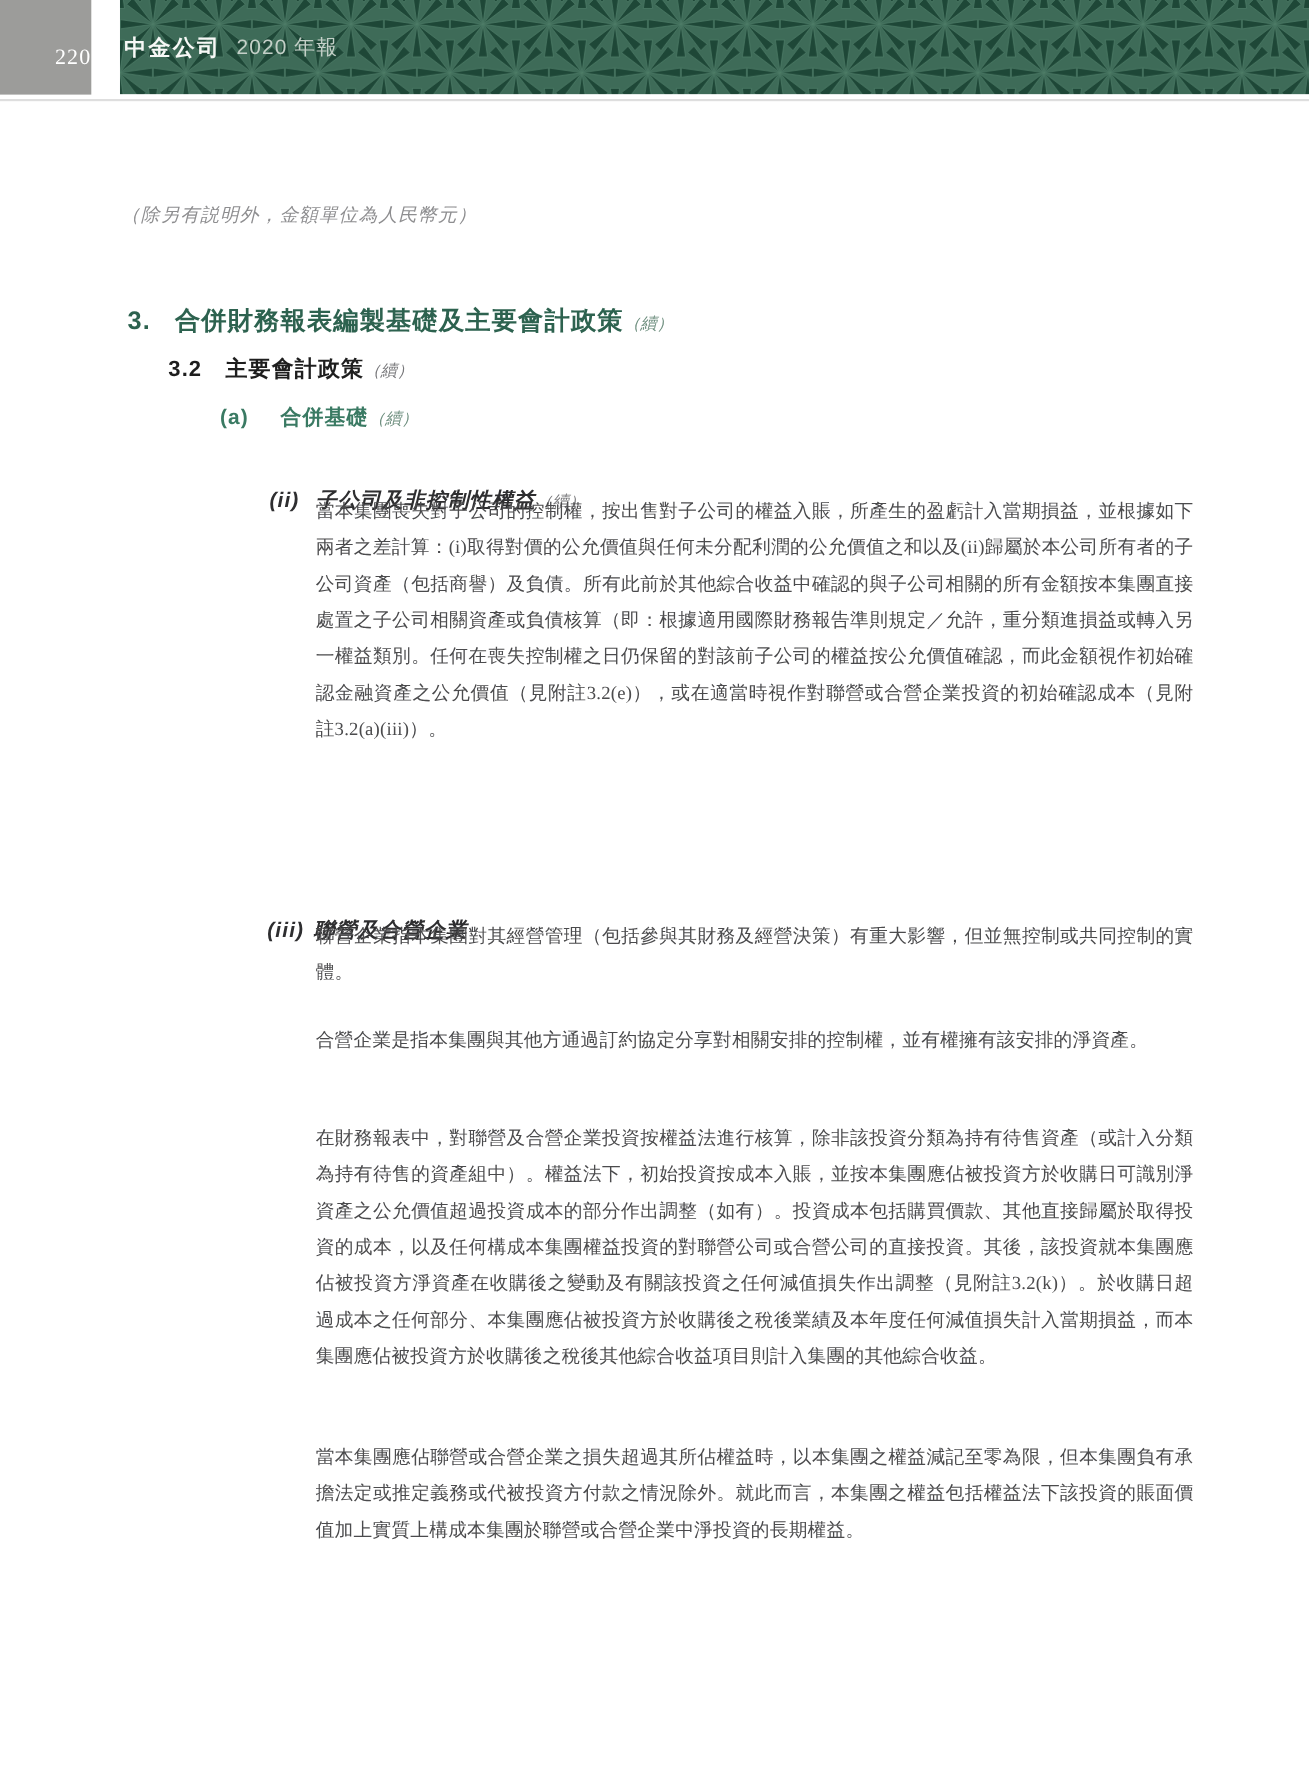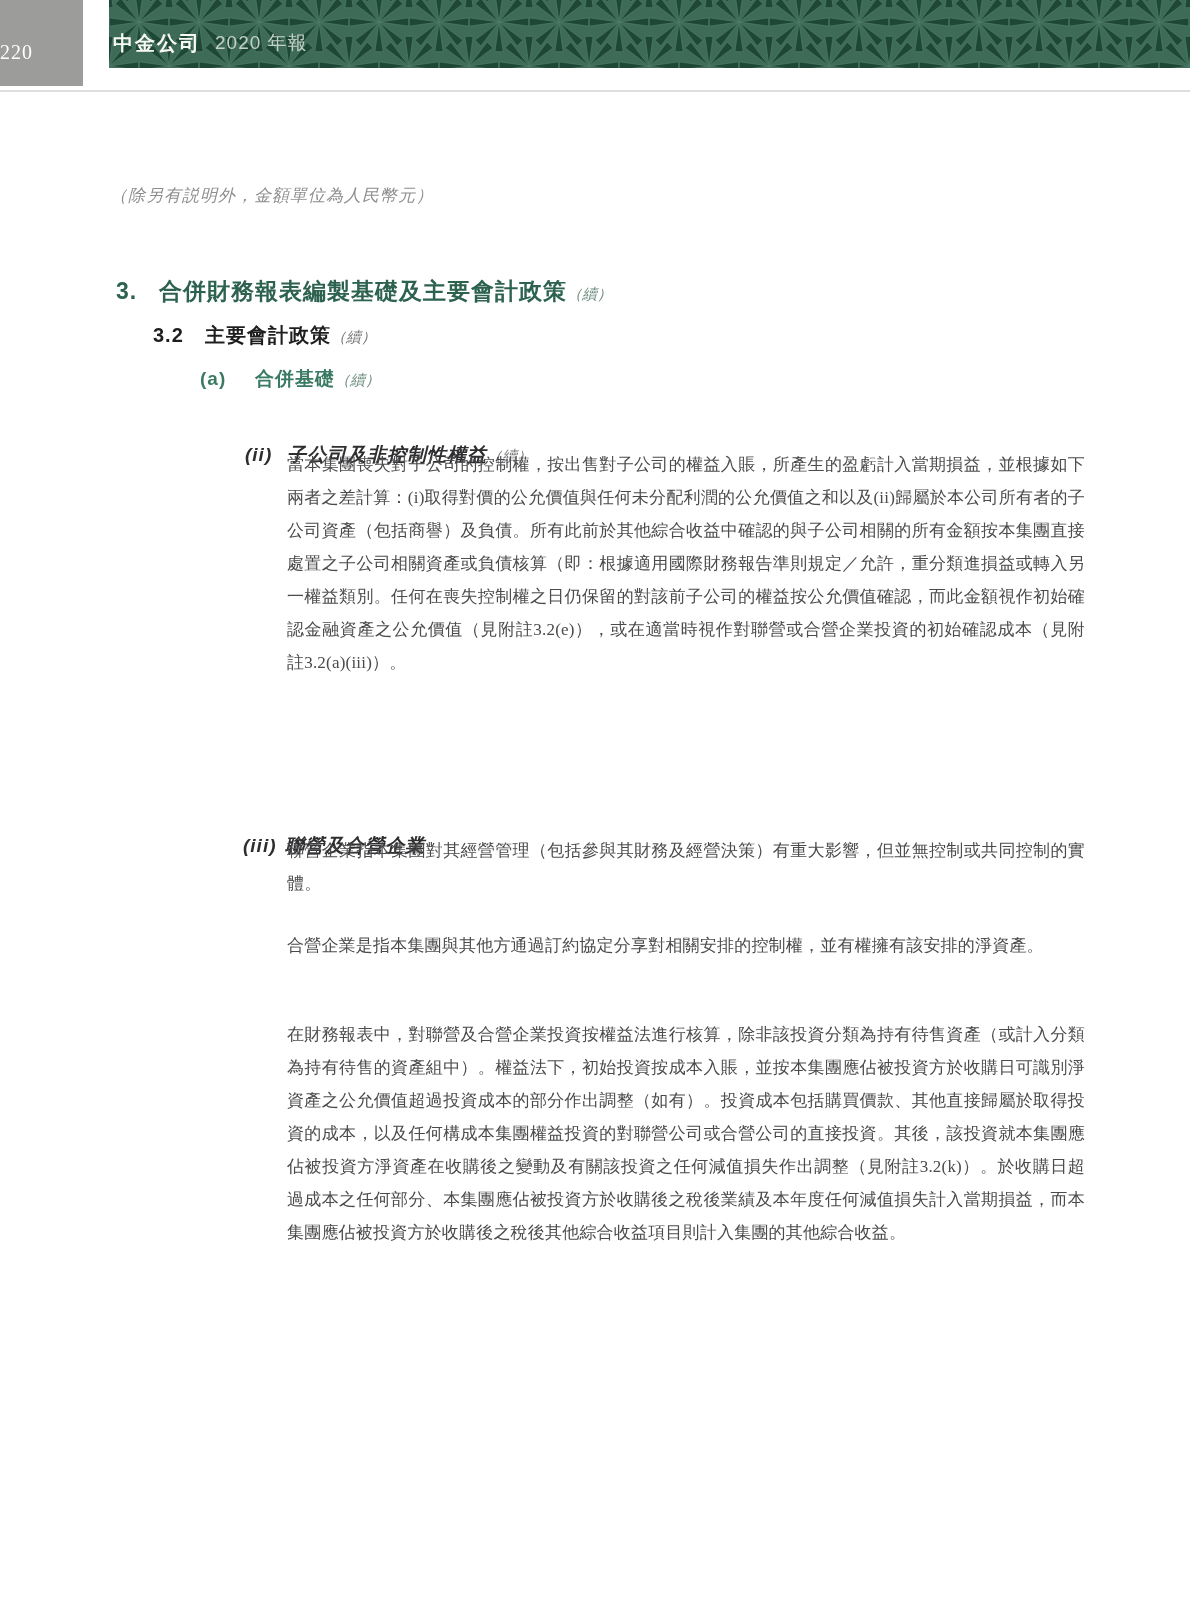--- a/index.html
+++ b/index.html
@@ -7,29 +7,29 @@
     position:relative;
     width:1190px;height:1615px;
     background:#ffffff;
     font-family:"Liberation Sans",sans-serif;
     overflow:hidden;
   }
   
   .pageno-box{
     position:absolute;left:0;top:0;width:83px;height:86px;
     background:#9c9c9a;
-    display:flex;justify-content:flex-start;align-items:flex-start;
+    display:flex;justify-content:flex-end;align-items:flex-start;
   }
   .pageno-box .num{
     font-family:"Liberation Serif",serif;
     font-size:20px;color:#ffffff;letter-spacing:1px;
     margin-top:42px;line-height:1;
   }
   .band{
-    position:absolute;left:93px;top:0;right:0;height:68px;
+    position:absolute;left:93px;top:0;right:0;height:86px;
     overflow:hidden;
     padding-left:16px;
   }
   .band svg{display:block;}
   .band-text{
     position:absolute;left:20px;top:0;height:86px;
     display:flex;align-items:center;gap:14px;
   }
   .band-text .company{
     color:#f7f8f6;font-weight:bold;font-size:20px;letter-spacing:2px;
@@ -157,14 +157,15 @@
 
   <div class="para p1">當本集團喪失對子公司的控制權，按出售對子公司的權益入賬，所產生的盈虧計入當期損益，並根據如下兩者之差計算：(i)取得對價的公允價值與任何未分配利潤的公允價值之和以及(ii)歸屬於本公司所有者的子公司資產（包括商譽）及負債。所有此前於其他綜合收益中確認的與子公司相關的所有金額按本集團直接處置之子公司相關資產或負債核算（即：根據適用國際財務報告準則規定／允許，重分類進損益或轉入另一權益類別。任何在喪失控制權之日仍保留的對該前子公司的權益按公允價值確認，而此金額視作初始確認金融資產之公允價值（見附註3.2(e)），或在適當時視作對聯營或合營企業投資的初始確認成本（見附註3.2(a)(iii)）。</div>
 
   <div class="h-item-rn h-item-iii">
     <span class="no">(iii)</span><span>聯營及合營企業</span>
   </div>
 
   <div class="para p3">聯營企業指本集團對其經營管理（包括參與其財務及經營決策）有重大影響，但並無控制或共同控制的實體。</div>
   <div class="para p4">合營企業是指本集團與其他方通過訂約協定分享對相關安排的控制權，並有權擁有該安排的淨資產。</div>
   <div class="para p5">在財務報表中，對聯營及合營企業投資按權益法進行核算，除非該投資分類為持有待售資產（或計入分類為持有待售的資產組中）。權益法下，初始投資按成本入賬，並按本集團應佔被投資方於收購日可識別淨資產之公允價值超過投資成本的部分作出調整（如有）。投資成本包括購買價款、其他直接歸屬於取得投資的成本，以及任何構成本集團權益投資的對聯營公司或合營公司的直接投資。其後，該投資就本集團應佔被投資方淨資產在收購後之變動及有關該投資之任何減值損失作出調整（見附註3.2(k)）。於收購日超過成本之任何部分、本集團應佔被投資方於收購後之稅後業績及本年度任何減值損失計入當期損益，而本集團應佔被投資方於收購後之稅後其他綜合收益項目則計入集團的其他綜合收益。</div>
+  <div class="para p6">當本集團應佔聯營或合營企業之損失超過其所佔權益時，以本集團之權益減記至零為限，但本集團負有承擔法定或推定義務或代被投資方付款之情況除外。就此而言，本集團之權益包括權益法下該投資的賬面價值加上實質上構成本集團於聯營或合營企業中淨投資的長期權益。</div>
 
 </div>
 
 </body></html>

